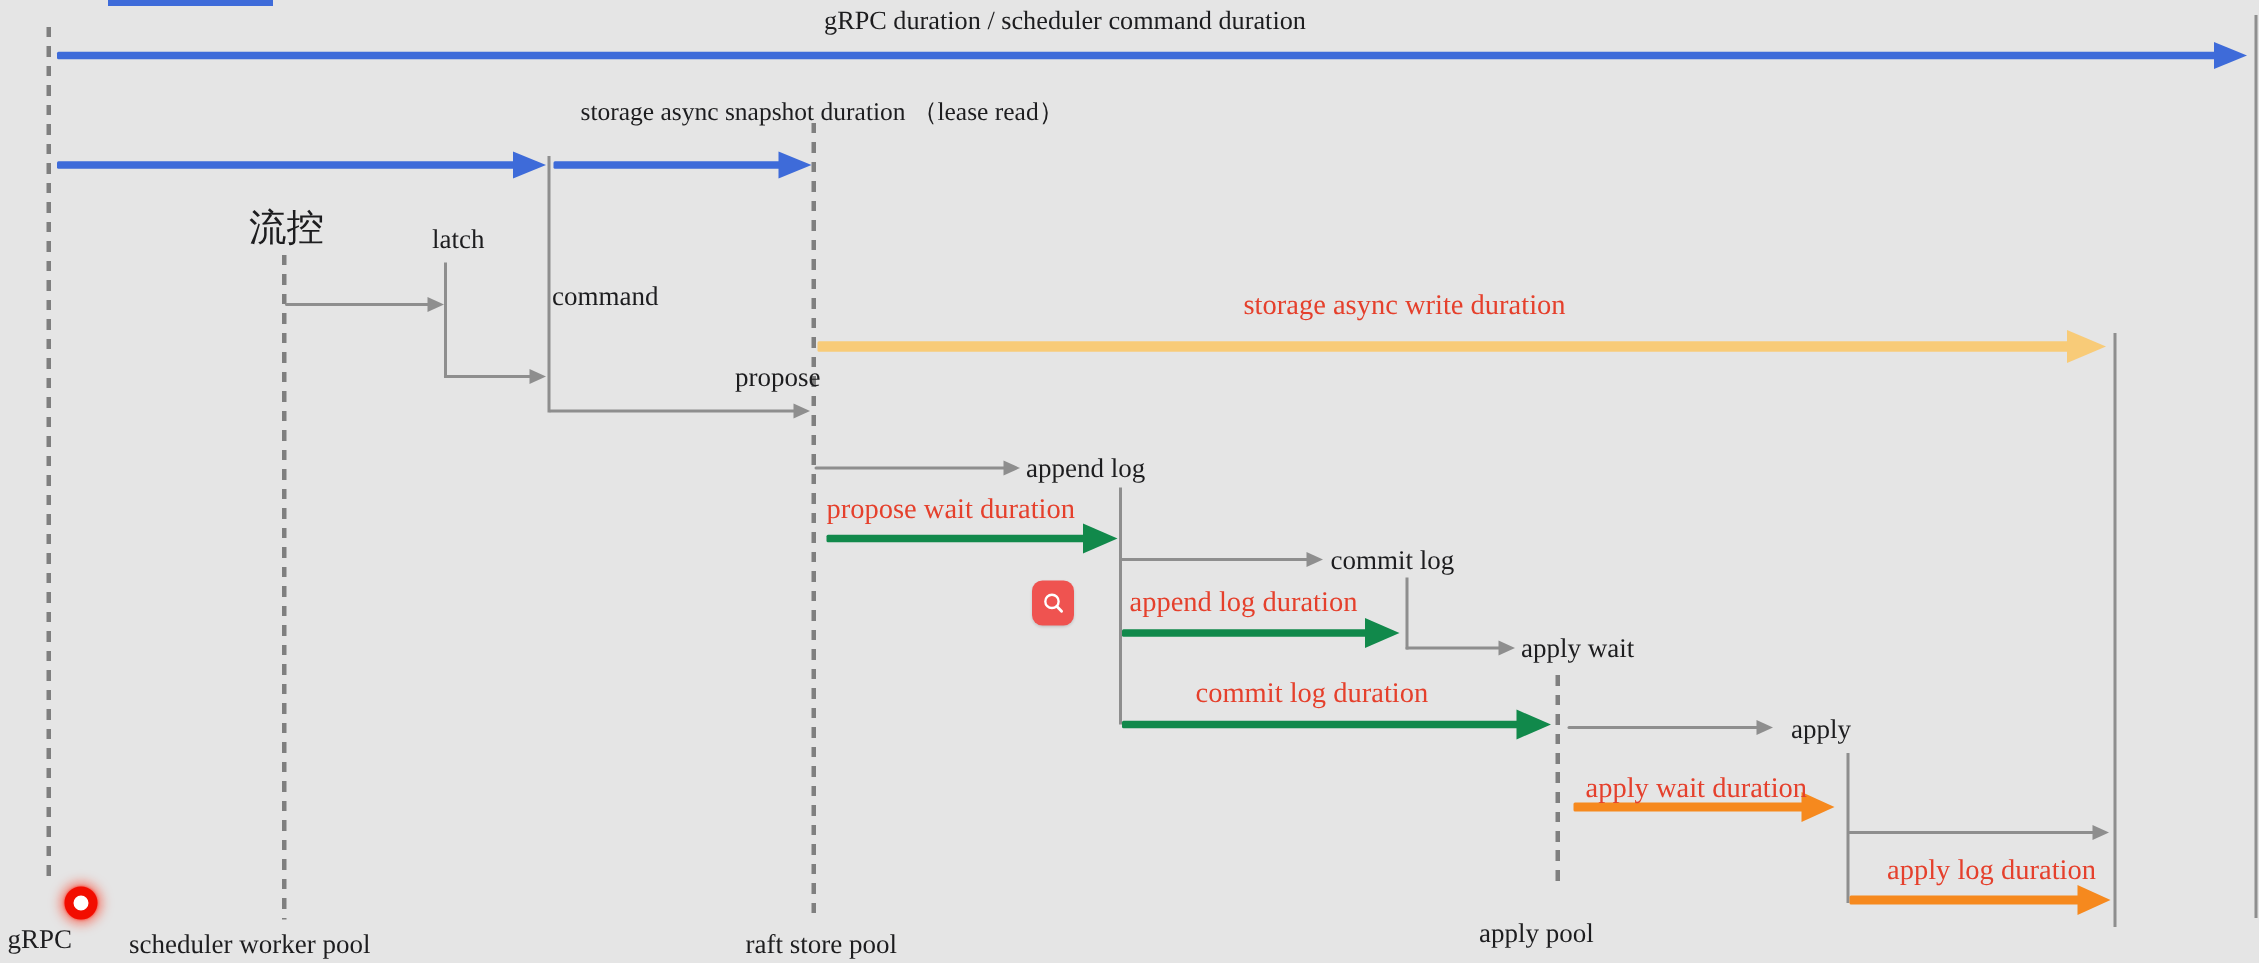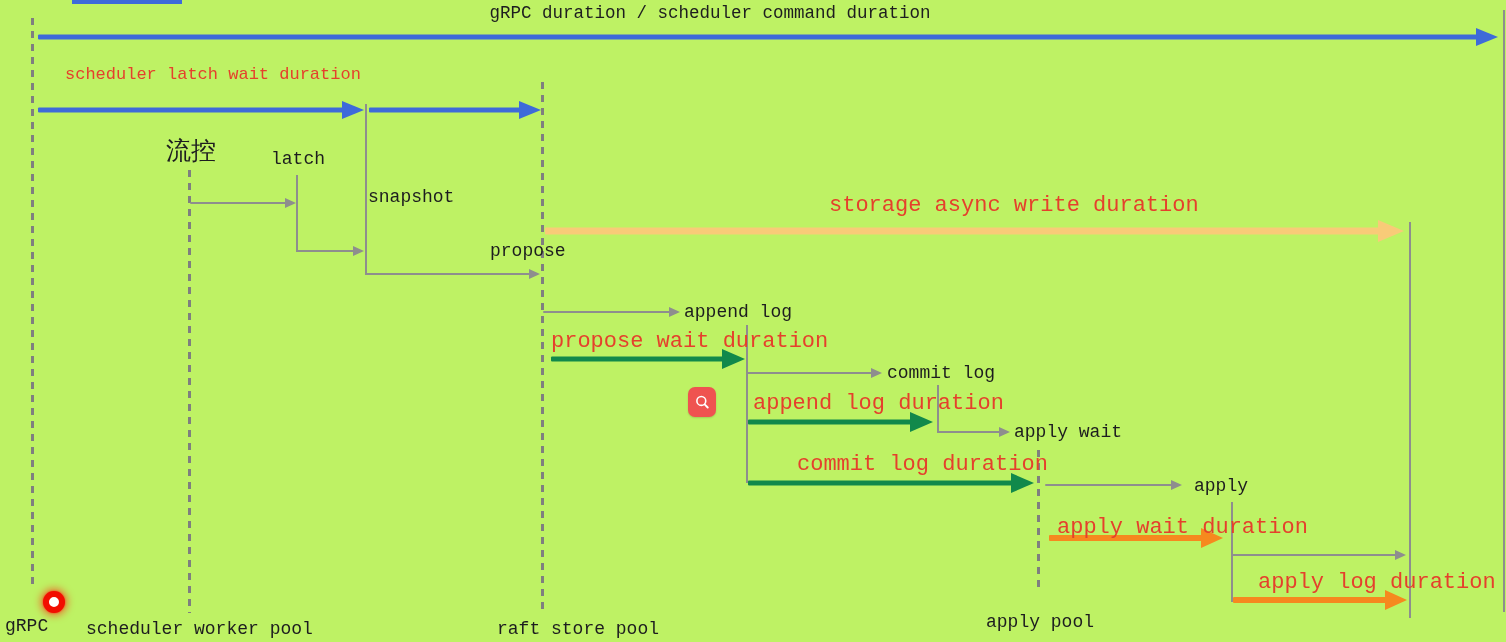--- a/index.html
+++ b/index.html
@@ -1,18 +1,18 @@
 <!DOCTYPE html>
 <html><head>
 <meta charset="utf-8">
 <style>
   html,body{margin:0;padding:0;background:#fff;}
   .canvas{
-    position:relative;width:1506px;height:642px;overflow:hidden;background:#bef264;
-    font-family:Liberation Mono, monospace;
+    position:relative;width:1506px;height:642px;overflow:hidden;background:#e5e5e5;
+    font-family:Liberation Serif, serif;
     --c-blue:#3E6BD9; --c-green:#11894B; --c-orange:#F6891E; --c-tan:#F8CB78;
     --c-red:#E5402C; --c-gray:#8A8A8A;
   }
   
   .dash{position:absolute;width:3px;
         background:repeating-linear-gradient(to bottom,#7f7f7f 0 7px,transparent 7px 13px);}
   
   .vl{position:absolute;width:2px;background:#8e8e8e;}
   
   .arr{position:absolute;height:24px;}
@@ -21,21 +21,21 @@
   .arr::after{content:"";position:absolute;right:0;top:50%;transform:translateY(-50%);
               width:0;height:0;border-left:var(--hw) solid var(--c);
               border-top:var(--hh) solid transparent;border-bottom:var(--hh) solid transparent;}
   .thin {--c:#8e8e8e;--t:2px;--hw:11px;--hh:5px;}
   .blue {--c:var(--c-blue);--t:5px;--hw:22px;--hh:9px;}
   .tan  {--c:var(--c-tan);--t:7px;--hw:26px;--hh:11px;}
   .green{--c:var(--c-green);--t:5px;--hw:23px;--hh:10px;}
   .orange{--c:var(--c-orange);--t:6px;--hw:22px;--hh:10px;}
   
   .lbl{position:absolute;white-space:nowrap;color:#1d1d1f;font-size:18px;line-height:1.15;}
-  .red-lbl{position:absolute;white-space:nowrap;color:var(--c-red);font-size:22px;line-height:1.15;}
+  .red-lbl{position:absolute;white-space:nowrap;color:var(--c-red);font-size:19px;line-height:1.15;}
   .title{font-size:17.5px;text-align:center;}
   .lane-lbl{font-size:18px;}
   .cjk{font-size:25px;}
   
   .topbar{position:absolute;background:var(--c-blue);}
   
   .mag{position:absolute;left:688px;top:387px;width:28px;height:30px;border-radius:7px;
        background:#EF5350;display:flex;align-items:center;justify-content:center;
        box-shadow:0 1px 2px rgba(0,0,0,.15);cursor:pointer;}
   
@@ -77,31 +77,31 @@
   <div class="arr thin" style="left:296px;top:239px;width:68px;"></div>
   <div class="arr thin" style="left:366px;top:262px;width:174px;"></div>
   <div class="arr thin" style="left:543px;top:300px;width:137px;"></div>
   <div class="arr thin" style="left:747px;top:361px;width:135px;"></div>
   <div class="arr thin" style="left:937px;top:420px;width:73px;"></div>
   <div class="arr thin" style="left:1045px;top:473px;width:137px;"></div>
   <div class="arr thin" style="left:1232px;top:543px;width:174px;"></div>
 
   <div class="lbl title" style="left:480px;top:3px;width:460px;">gRPC duration / scheduler command duration</div>
 
-  <div class="red-lbl" style="left:65px;top:65px;font-size:17px;">scheduler latch wait duration</div>
+  <div class="lbl" style="left:387px;top:65px;font-size:17px;">storage async snapshot duration （lease read）</div>
   <div class="red-lbl" style="left:829px;top:193px;">storage async write duration</div>
   <div class="red-lbl" style="left:551px;top:329px;">propose wait duration</div>
   <div class="red-lbl" style="left:753px;top:391px;">append log duration</div>
   <div class="red-lbl" style="left:797px;top:452px;">commit log duration</div>
   <div class="red-lbl" style="left:1057px;top:515px;">apply wait duration</div>
   <div class="red-lbl" style="left:1235px;top:570px;margin-left:23px;">apply log duration</div>
 
   <div class="lbl cjk" style="left:166px;top:139px;">流控</div>
-  <div class="lbl" style="left:271px;top:149px;">latch</div>
-  <div class="lbl" style="left:368px;top:187px;">snapshot</div>
+  <div class="lbl" style="left:288px;top:149px;">latch</div>
+  <div class="lbl" style="left:368px;top:187px;">command</div>
   <div class="lbl" style="left:490px;top:241px;">propose</div>
   <div class="lbl" style="left:684px;top:302px;">append log</div>
   <div class="lbl" style="left:887px;top:363px;">commit log</div>
   <div class="lbl" style="left:1014px;top:422px;">apply wait</div>
   <div class="lbl" style="left:1194px;top:476px;">apply</div>
 
   <div class="lbl lane-lbl" style="left:5px;top:616px;">gRPC</div>
   <div class="lbl lane-lbl" style="left:86px;top:619px;">scheduler worker pool</div>
   <div class="lbl lane-lbl" style="left:497px;top:619px;">raft store pool</div>
   <div class="lbl lane-lbl" style="left:986px;top:612px;">apply pool</div>

